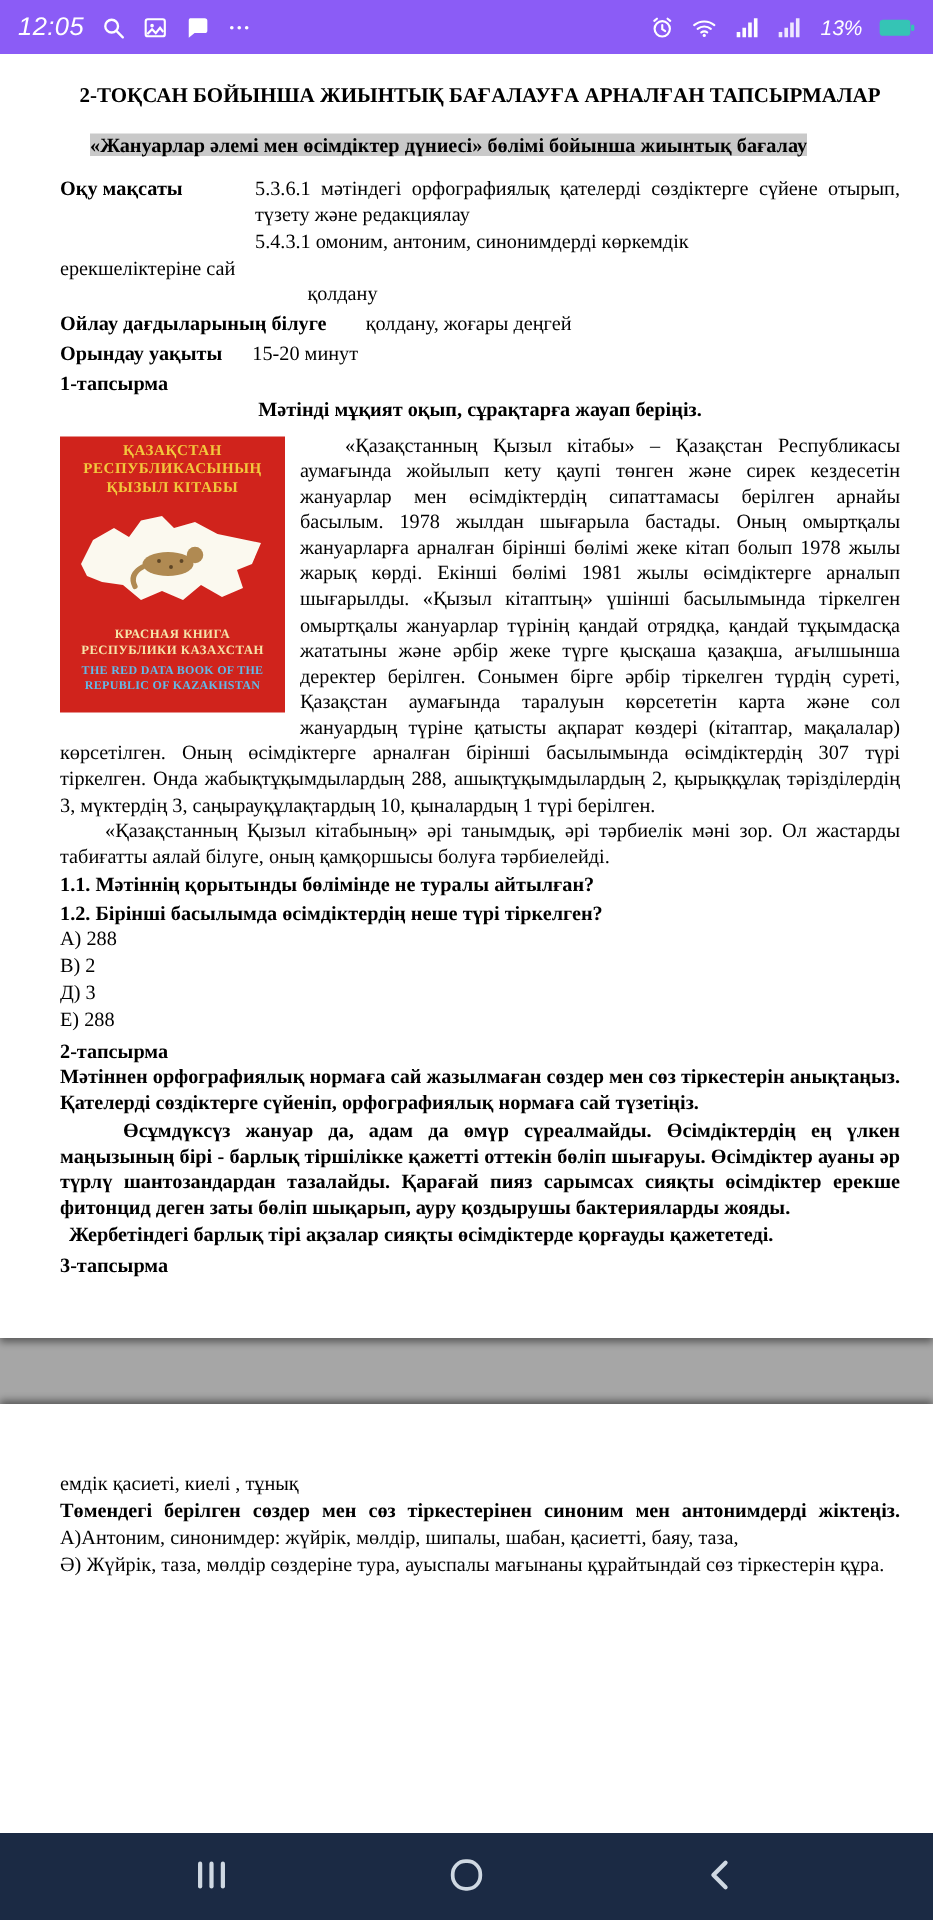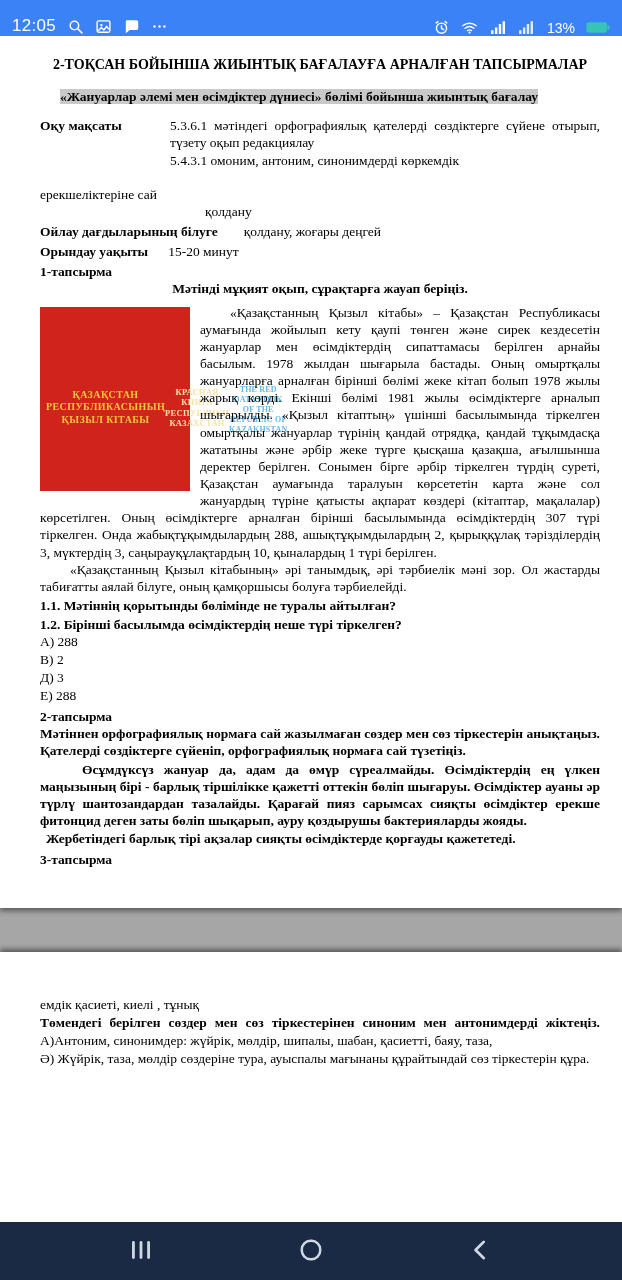--- a/index.html
+++ b/index.html
@@ -10,25 +10,26 @@
     margin: 0 auto;
     display: flex; flex-direction: column;
     background: #a6a6a6;
     overflow: hidden;
     font-family: "Liberation Serif", serif;
   }
 
   
   .status-bar {
     flex: 0 0 36px;
-    background: #3b82f6;
+    background: #8b5cf6;
     color: #fff;
-    display: flex; align-items: flex-end; justify-content: space-between;
+    display: flex; align-items: center; justify-content: space-between;
     padding: 0 12px;
     font-family: "Liberation Sans", sans-serif;
+    font-style: italic;
   }
   .sb-group { display: flex; align-items: center; gap: 11px; }
   .sb-time { font-size: 17px; letter-spacing: .3px; }
   .sb-icon { width: 17px; height: 17px; display: inline-flex; align-items: center; justify-content: center; }
   .sb-icon svg { width: 100%; height: 100%; }
   .sb-batt-text { font-size: 14px; margin-left: 2px; }
   .sb-batt { width: 24px; height: 13px; }
 
   
   .doc-viewport {
@@ -49,21 +50,21 @@
   .b { font-weight: bold; }
   p { margin: 0; }
 
   .doc-title { text-align: center; font-weight: bold; margin: 10px 0 14px; font-size: 14px; }
   .doc-subtitle { margin: 0 0 12px 20px; font-weight: bold; line-height: 1.3; }
   .hl { background: #c9c9c9; }
 
   .obj-row { display: flex; margin-bottom: 0; }
   .obj-label { flex: 0 0 130px; font-weight: bold; }
   .obj-content { flex: 1 1 auto; text-align: justify; }
-  .obj-cont { margin-top: 17px; }
+  .obj-cont { margin-top: 1px; }
   .obj-end { margin-left: 165px; }
 
   .kv { margin-top: 3px; }
   .kv .k { font-weight: bold; }
   .kv .v-skills { margin-left: 26px; }
   .kv .v-time { margin-left: 20px; }
 
   .task-heading { font-weight: bold; margin-top: 3px; }
   .task-instruction { font-weight: bold; text-align: center; }
 
@@ -71,22 +72,22 @@
   .reading::after { content: ""; display: block; clear: both; }
   .p-just { text-align: justify; }
   .p-ind { text-indent: 30px; }
 
   
   .book-cover {
     float: left;
     width: 150px; height: 184px;
     background: #d0231c;
     margin: 3px 10px 3px 0;
-    padding: 24px 6px 6px;
-    display: flex; flex-direction: row; align-items: center;
+    padding: 4px 6px 6px;
+    display: flex; flex-direction: column; align-items: center;
     text-indent: 0; text-align: center;
   }
   .bc-kk { color: #f2c83d; font-weight: bold; font-size: 10px; line-height: 12.5px; letter-spacing: .4px; }
   .bc-map { width: 130px; height: 74px; margin: 5px 0 6px; }
   .bc-ru { color: #f6e3a8; font-weight: bold; font-size: 8.5px; line-height: 10.5px; letter-spacing: .3px; }
   .bc-en { color: #63b9e6; font-weight: bold; font-size: 8px; line-height: 10px; margin-top: 4px; letter-spacing: .2px; }
 
   .q-heading { font-weight: bold; margin-top: 2px; }
   .options div { line-height: 1.32; }
 
@@ -186,21 +187,21 @@
 
       <p class="doc-title">2-ТОҚСАН БОЙЫНША ЖИЫНТЫҚ БАҒАЛАУҒА АРНАЛҒАН ТАПСЫРМАЛАР</p>
 
       <p class="doc-subtitle">
         <span class="hl">«Жануарлар әлемі мен өсімдіктер дүниесі» бөлімі бойынша жиынтық бағалау</span>
       </p>
 
       <div class="obj-row">
         <div class="obj-label">Оқу мақсаты</div>
         <div class="obj-content">
-          <div>5.3.6.1 мәтіндегі орфографиялық қателерді сөздіктерге сүйене отырып,  түзету оқып редакциялау</div>
+          <div>5.3.6.1 мәтіндегі орфографиялық қателерді сөздіктерге сүйене отырып,  түзету және редакциялау</div>
           <div>5.4.3.1 омоним, антоним, синонимдерді көркемдік</div>
         </div>
       </div>
       <div class="obj-cont">ерекшеліктеріне сай</div>
       <div class="obj-end">қолдану</div>
 
       <p class="kv">
         <span class="k">Ойлау дағдыларының білуге</span><span class="v-skills">қолдану, жоғары деңгей</span>
       </p>
       <p class="kv">

